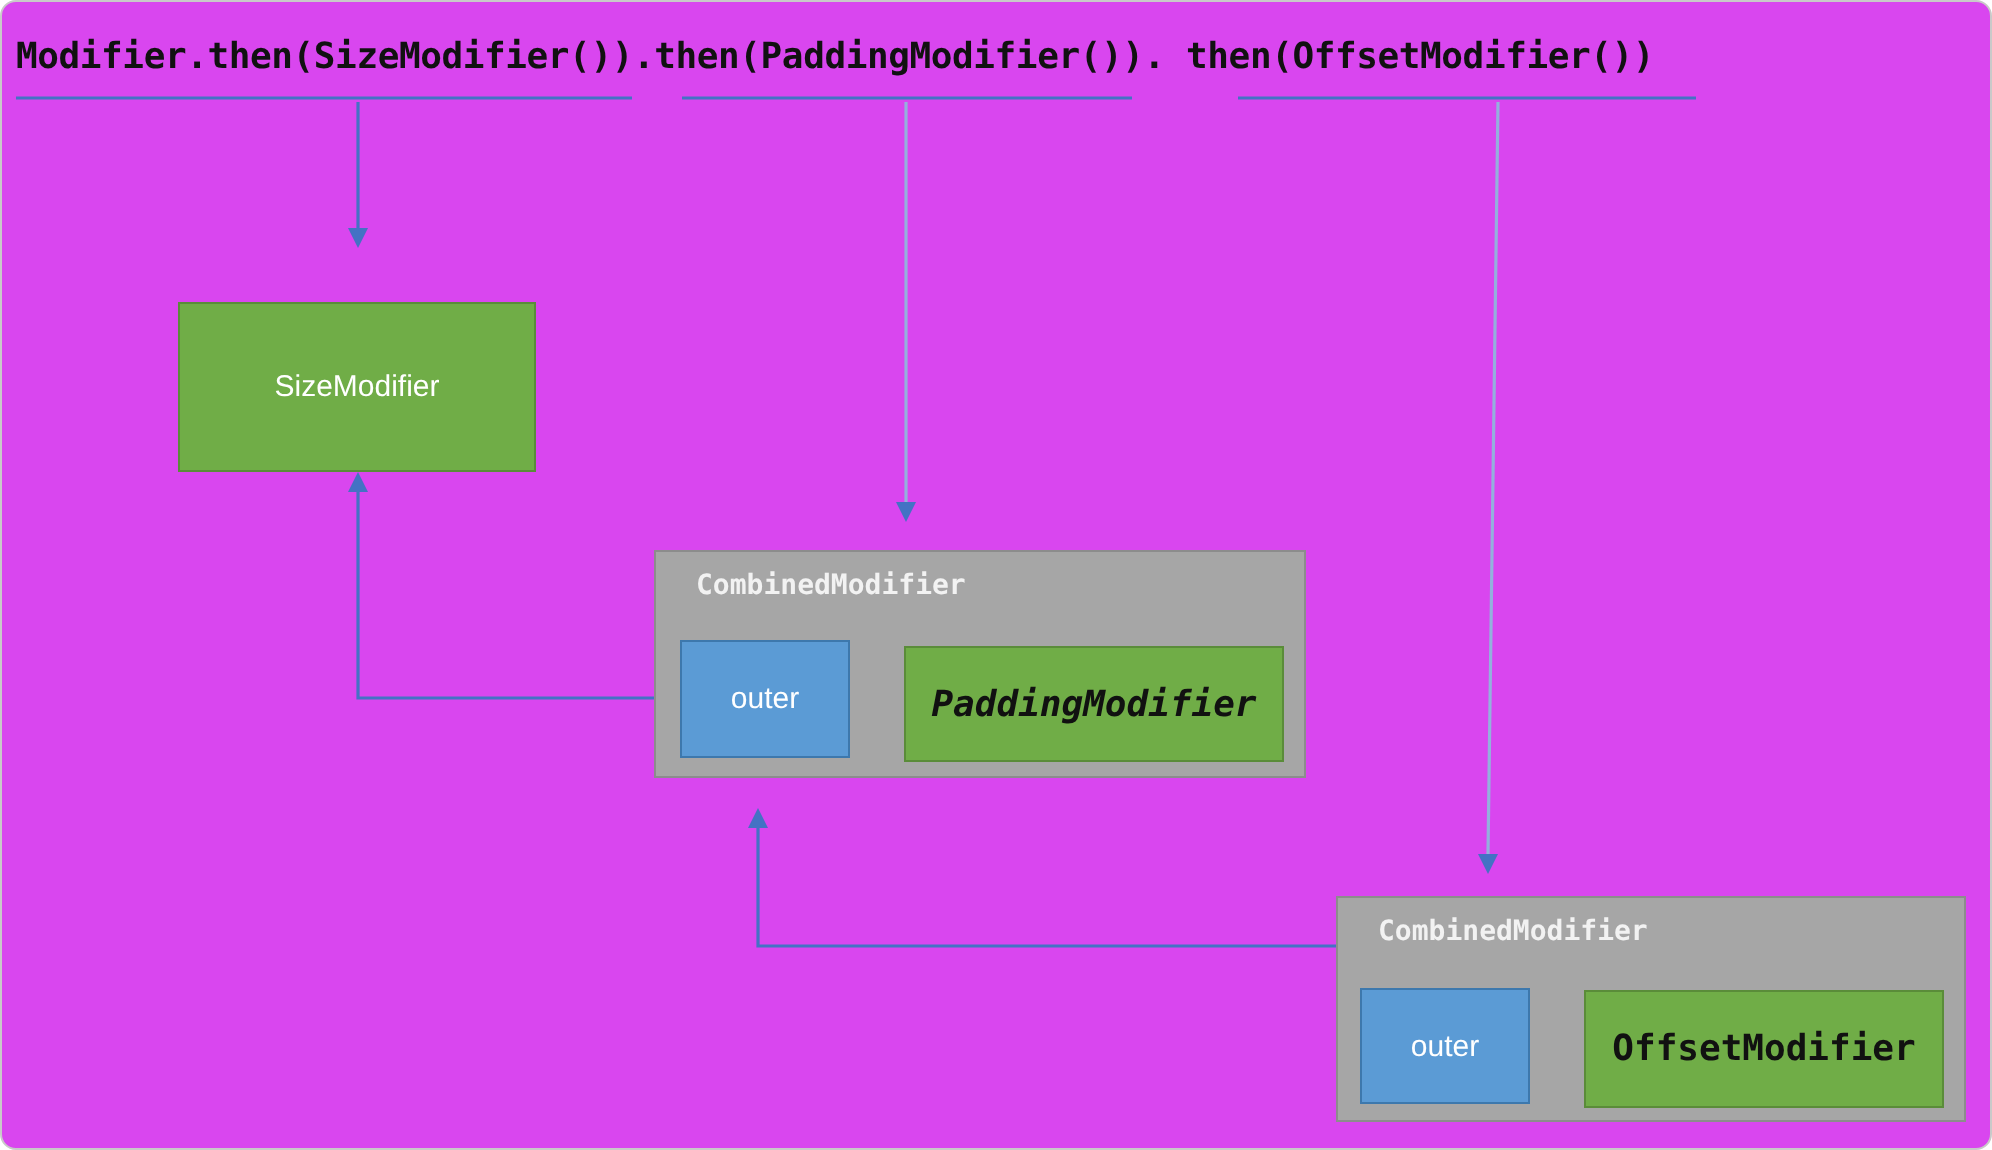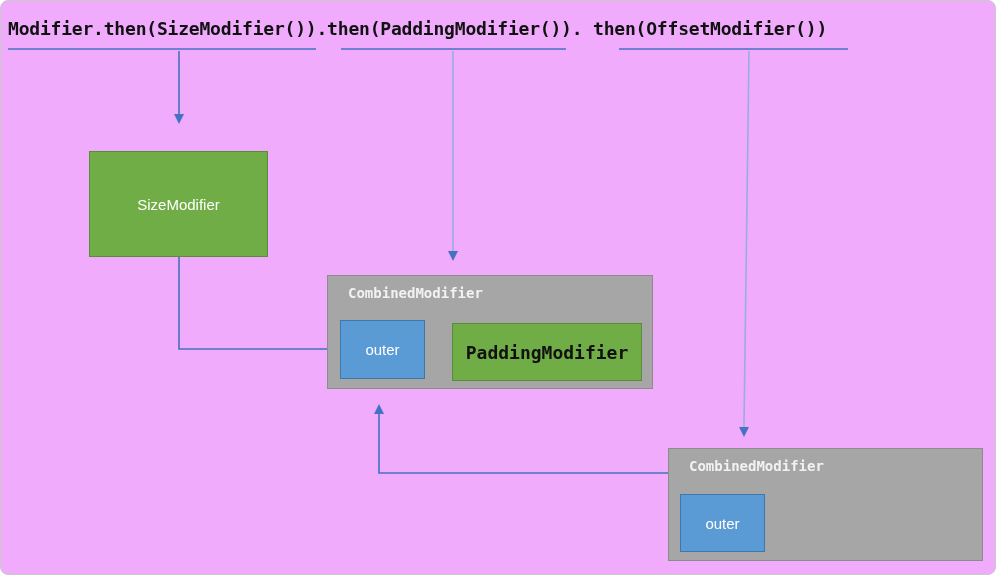--- a/index.html
+++ b/index.html
@@ -6,21 +6,21 @@
     margin: 0;
     padding: 0;
     background: #ffffff;
     font-family: "Liberation Sans", sans-serif;
   }
   .screen {
     position: relative;
     width: 996px;
     height: 575px;
     box-sizing: border-box;
-    background: #f0abfc;
+    background: #d946ef;
     border: 1px solid #c9c9c9;
     border-radius: 8px;
     overflow: hidden;
   }
   .code-header {
     position: absolute;
     left: 7px;
     top: 17px;
     font-family: "DejaVu Sans Mono", monospace;
     font-size: 18px;
@@ -73,24 +73,24 @@
     position: absolute;
     left: 20px;
     top: 9px;
     color: #f2f2f2;
     font-family: "DejaVu Sans Mono", monospace;
     font-size: 14px;
     font-weight: bold;
     white-space: pre;
   }
   
-  .size-node   { left: 88px;  top: 150px; width: 179px; height: 106px; }
+  .size-node   { left: 88px;  top: 150px; width: 179px; height: 85px; }
   .combined-1  { left: 326px; top: 274px; width: 326px; height: 114px; }
   .outer-1     { left: 12px;  top: 44px;  width: 85px;  height: 59px; }
-  .inner-1     { left: 124px; top: 47px;  width: 190px; height: 58px; }
+  .inner-1     { left: 124px; top: 47px;  width: 190px; height: 58px; font-style: italic; }
   .combined-2  { left: 667px; top: 447px; width: 315px; height: 113px; }
   .outer-2     { left: 11px;  top: 45px;  width: 85px;  height: 58px; }
   .inner-2     { left: 123px; top: 46px;  width: 180px; height: 59px; }
   .inner-node { position: absolute; text-align: center; }
 </style>
 </head>
 <body>
 
 <div class="screen">
 
@@ -130,15 +130,18 @@
     <div class="node green inner-node inner-1">
       <span class="label-mono-black">PaddingModifier</span>
     </div>
   </div>
 
   <div class="node gray combined-2">
     <div class="combined-title">CombinedModifier</div>
     <div class="node blue inner-node outer-2">
       <span class="label-sans-white">outer</span>
     </div>
+    <div class="node green inner-node inner-2">
+      <span class="label-mono-black">OffsetModifier</span>
+    </div>
   </div>
 
 </div>
 
 </body></html>

